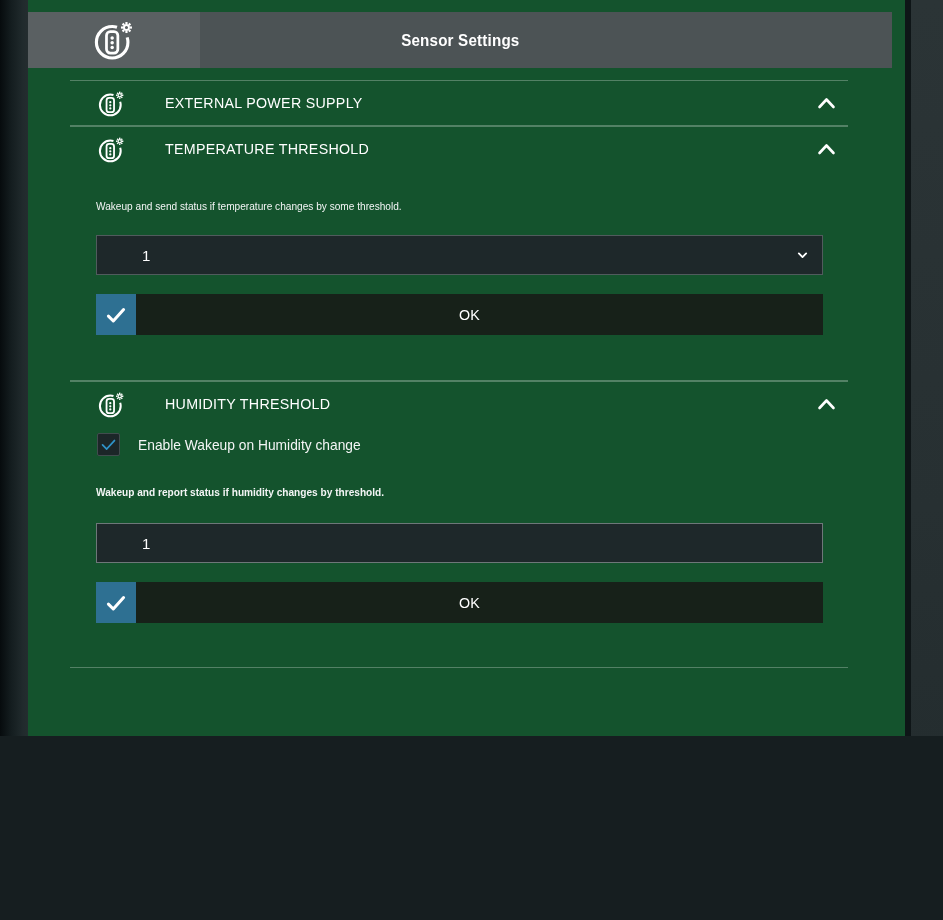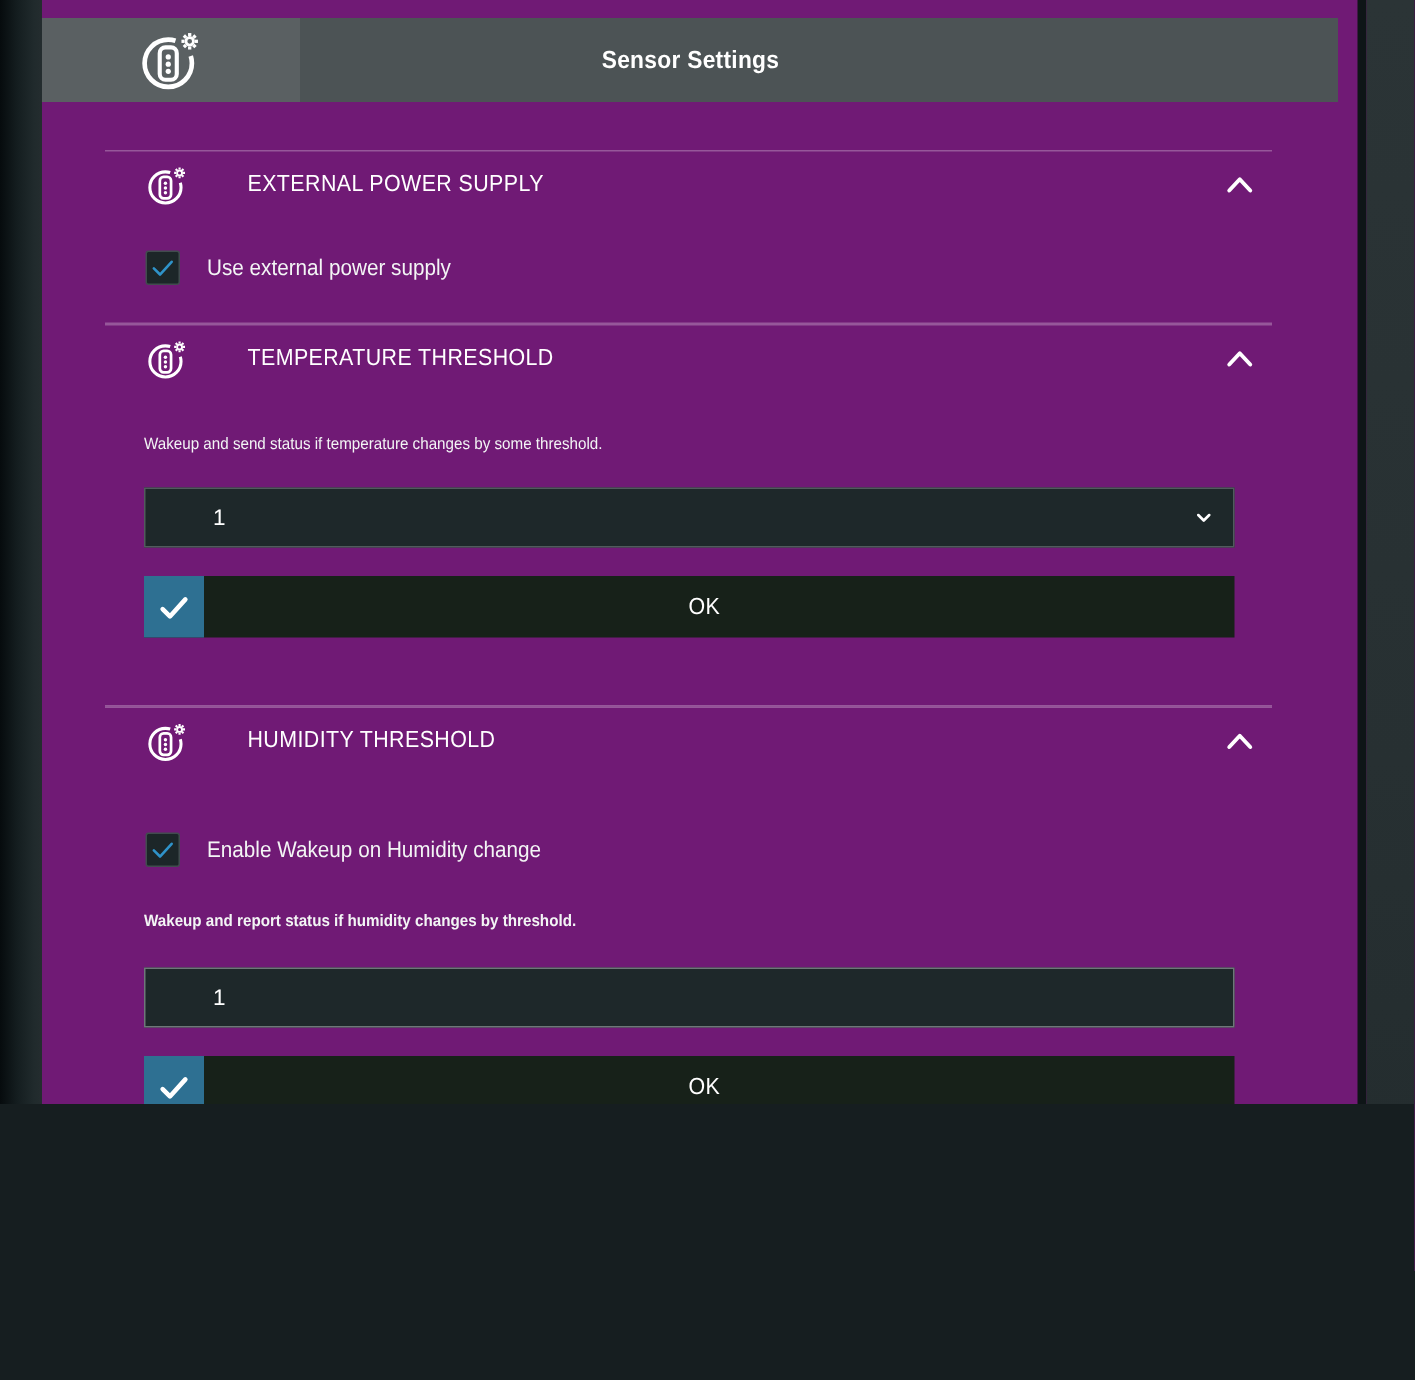--- a/index.html
+++ b/index.html
@@ -1,50 +1,50 @@
 <!DOCTYPE html>
 <html><head>
 <meta charset="utf-8">
 <style>
   html,body{margin:0;padding:0;background:#161e20;}
   .page{
     position:relative;width:943px;height:736px;overflow:hidden;
-    background:#701a75;
+    background:#14532d;
     font-family:"Liberation Sans","DejaVu Sans",sans-serif;
     color:#fff;
   }
   
   .edge-left{position:absolute;left:0;top:0;width:28px;height:920px;
     background:linear-gradient(90deg,#060b0d 0%,#141d1f 40%,#202a2c 80%,#242d2f 100%);}
   .edge-right-seam{position:absolute;left:905px;top:0;width:6px;height:920px;background:#0e1517;}
   .edge-right-panel{position:absolute;left:911px;top:0;width:32px;height:920px;
     background:linear-gradient(180deg,#2b3436 0%,#273032 55%,#222b2d 100%);}
   .bottom-strip{position:absolute;left:28px;top:908px;width:877px;height:12px;background:#1a2325;}
 
   
   .app-header{position:absolute;left:28px;top:12px;width:864px;height:56px;display:flex;background:#4c5355;}
   .header-tab{width:172px;height:56px;background:#5a6062;display:flex;align-items:center;justify-content:center;}
   .header-title-wrap{position:absolute;left:0;right:0;top:0;height:56px;display:flex;align-items:center;justify-content:center;pointer-events:none;}
   .header-title{font-size:16.5px;font-weight:700;letter-spacing:.2px;}
 
   
-  .content{position:absolute;left:70px;top:100px;width:778px;}
+  .content{position:absolute;left:70px;top:80px;width:778px;}
   .divider{height:0;border-top:1px solid rgba(255,255,255,.27);}
   .sec-head{height:44px;display:flex;align-items:center;padding:0 12px 0 27px;cursor:pointer;}
   .sec-icon{width:29px;height:29px;flex:0 0 auto;}
   .sec-title{margin-left:39px;font-size:15.5px;letter-spacing:.3px;color:#fff;white-space:nowrap;}
   .sec-chevron{margin-left:auto;width:19px;height:12px;flex:0 0 auto;}
 
   .cond{display:inline-block;transform:scaleX(.92);transform-origin:0 50%;}
   .cond-c{display:inline-block;transform:scaleX(.92);transform-origin:50% 50%;}
 
   
   .check-row{display:flex;align-items:center;}
   .check-row1{margin:22px 0 25px 27px;}
-  .check-row2{margin:39px 0 0 27px;align-items:center;}
+  .check-row2{margin:7px 0 0 27px;align-items:center;}
   .checkbox{width:21px;height:21px;background:#1c2628;border:1px solid #414c4e;border-radius:2px;
     display:flex;align-items:center;justify-content:center;flex:0 0 auto;cursor:pointer;}
   .checkbox svg{width:19px;height:19px;}
   .check-label{margin-left:18px;font-size:15px;color:#f3f5f5;white-space:nowrap;}
 
   
   .indent{margin-left:26px;width:727px;}
   .desc{font-size:11px;line-height:17px;color:#f3f5f5;margin:0;}
   .desc1{margin-top:27px;}
   .desc2{margin-top:28px;font-weight:bold;}
@@ -122,28 +122,20 @@
     <div class="sec-head">
       <svg class="sec-icon" viewBox="0 0 24 24">
           <use href="#sensor-icon"></use>
         </svg>
       <span class="sec-title cond">EXTERNAL POWER SUPPLY</span>
       <svg class="sec-chevron" viewBox="0 0 19 12">
           <use href="#chev-up"></use>
         </svg>
     </div>
 
-    <div class="check-row check-row1">
-      <span class="checkbox">
-        <svg viewBox="0 0 24 24">
-          <path d="M4.5 12.5 L9.7 17.7 L19.5 7" fill="none" stroke="#2f93c9" stroke-width="2.2" stroke-linecap="round" stroke-linejoin="round"></path>
-        </svg>
-      </span>
-      <span class="check-label cond">Use external power supply</span>
-    </div>
 
     <div class="divider"></div>
 
 
     <div class="divider"></div>
 
     <div class="sec-head">
       <svg class="sec-icon" viewBox="0 0 24 24">
           <use href="#sensor-icon"></use>
         </svg>

